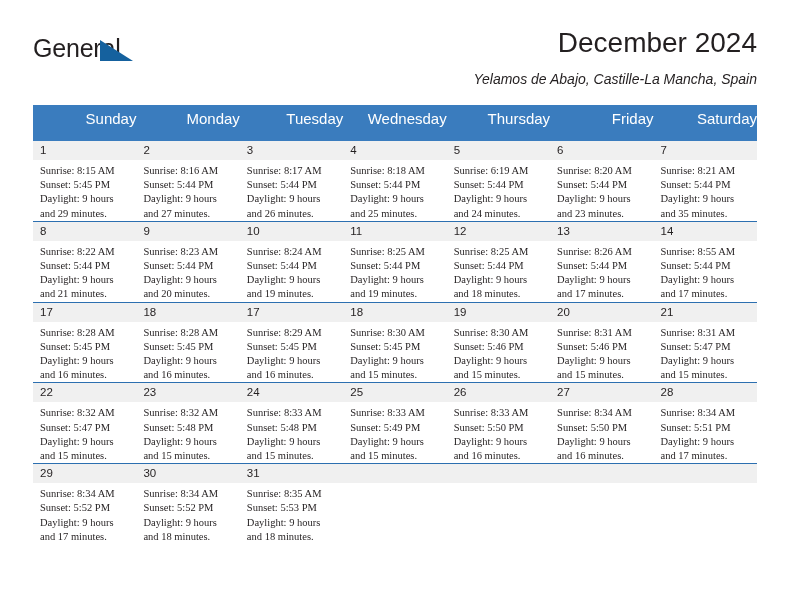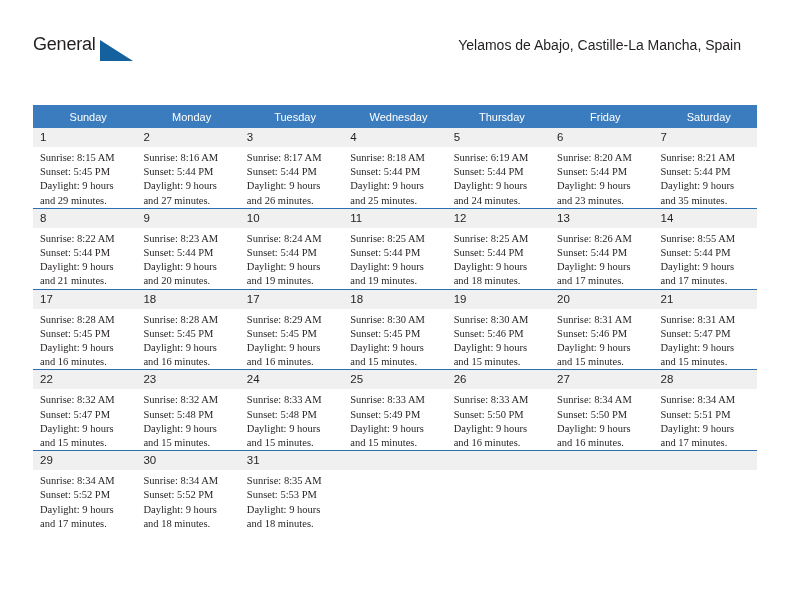--- a/index.html
+++ b/index.html
@@ -34,21 +34,21 @@
     position: absolute;
     left: 0;
     top: 0;
     width: 190px;
     height: 62px;
   }
   .brand-general {
     position: absolute;
     left: 0;
     top: 8px;
-    font-size: 18px;
+    font-size: 25px;
     letter-spacing: -0.2px;
     color: #231f20;
     font-family: "Liberation Sans", sans-serif;
   }
   .brand-blue {
     position: absolute;
     left: 29px;
     top: 38px;
     font-size: 25px;
     letter-spacing: -0.2px;
@@ -77,40 +77,41 @@
     line-height: 34px;
     color: #231f20;
     font-weight: normal;
     margin: 0;
     white-space: nowrap;
   }
   .cal-subtitle {
     font-size: 14px;
     line-height: 20px;
     color: #231f20;
-    margin: 9px 16px 0 0;
+    margin: 9px 0 0 0;
     white-space: nowrap;
+    font-style: italic;
   }
 
   
   .calendar {
     position: absolute;
     left: 33px;
     top: 105px;
     width: 724px;
     border-collapse: collapse;
     table-layout: fixed;
   }
   .calendar th {
     background: #3a7cbe;
     color: #ffffff;
-    font-size: 11px;
+    font-size: 15px;
     font-weight: normal;
-    text-align: center;
-    padding: 5px 0 5px 7px;
+    text-align: right;
+    padding: 5px 0 14px 7px;
     height: 13px;
     vertical-align: middle;
     border: none;
   }
   .calendar td {
     vertical-align: top;
     padding: 0;
     border: none;
     border-top: 1.3px solid #2c6fb0;
     height: 79px;
@@ -155,20 +156,21 @@
 
   <div class="header">
 
     <div class="brand">
       <span class="brand-general">General</span>
       <span class="brand-flag"></span>
       <span class="brand-blue">Blue</span>
     </div>
 
     <div class="title-block">
+      <h1 class="cal-title">December 2024</h1>
       <div class="cal-subtitle">Yelamos de Abajo, Castille-La Mancha, Spain</div>
     </div>
 
   </div>
 
   <table class="calendar">
     <thead>
       <tr>
         <th>Sunday</th>
         <th>Monday</th>

